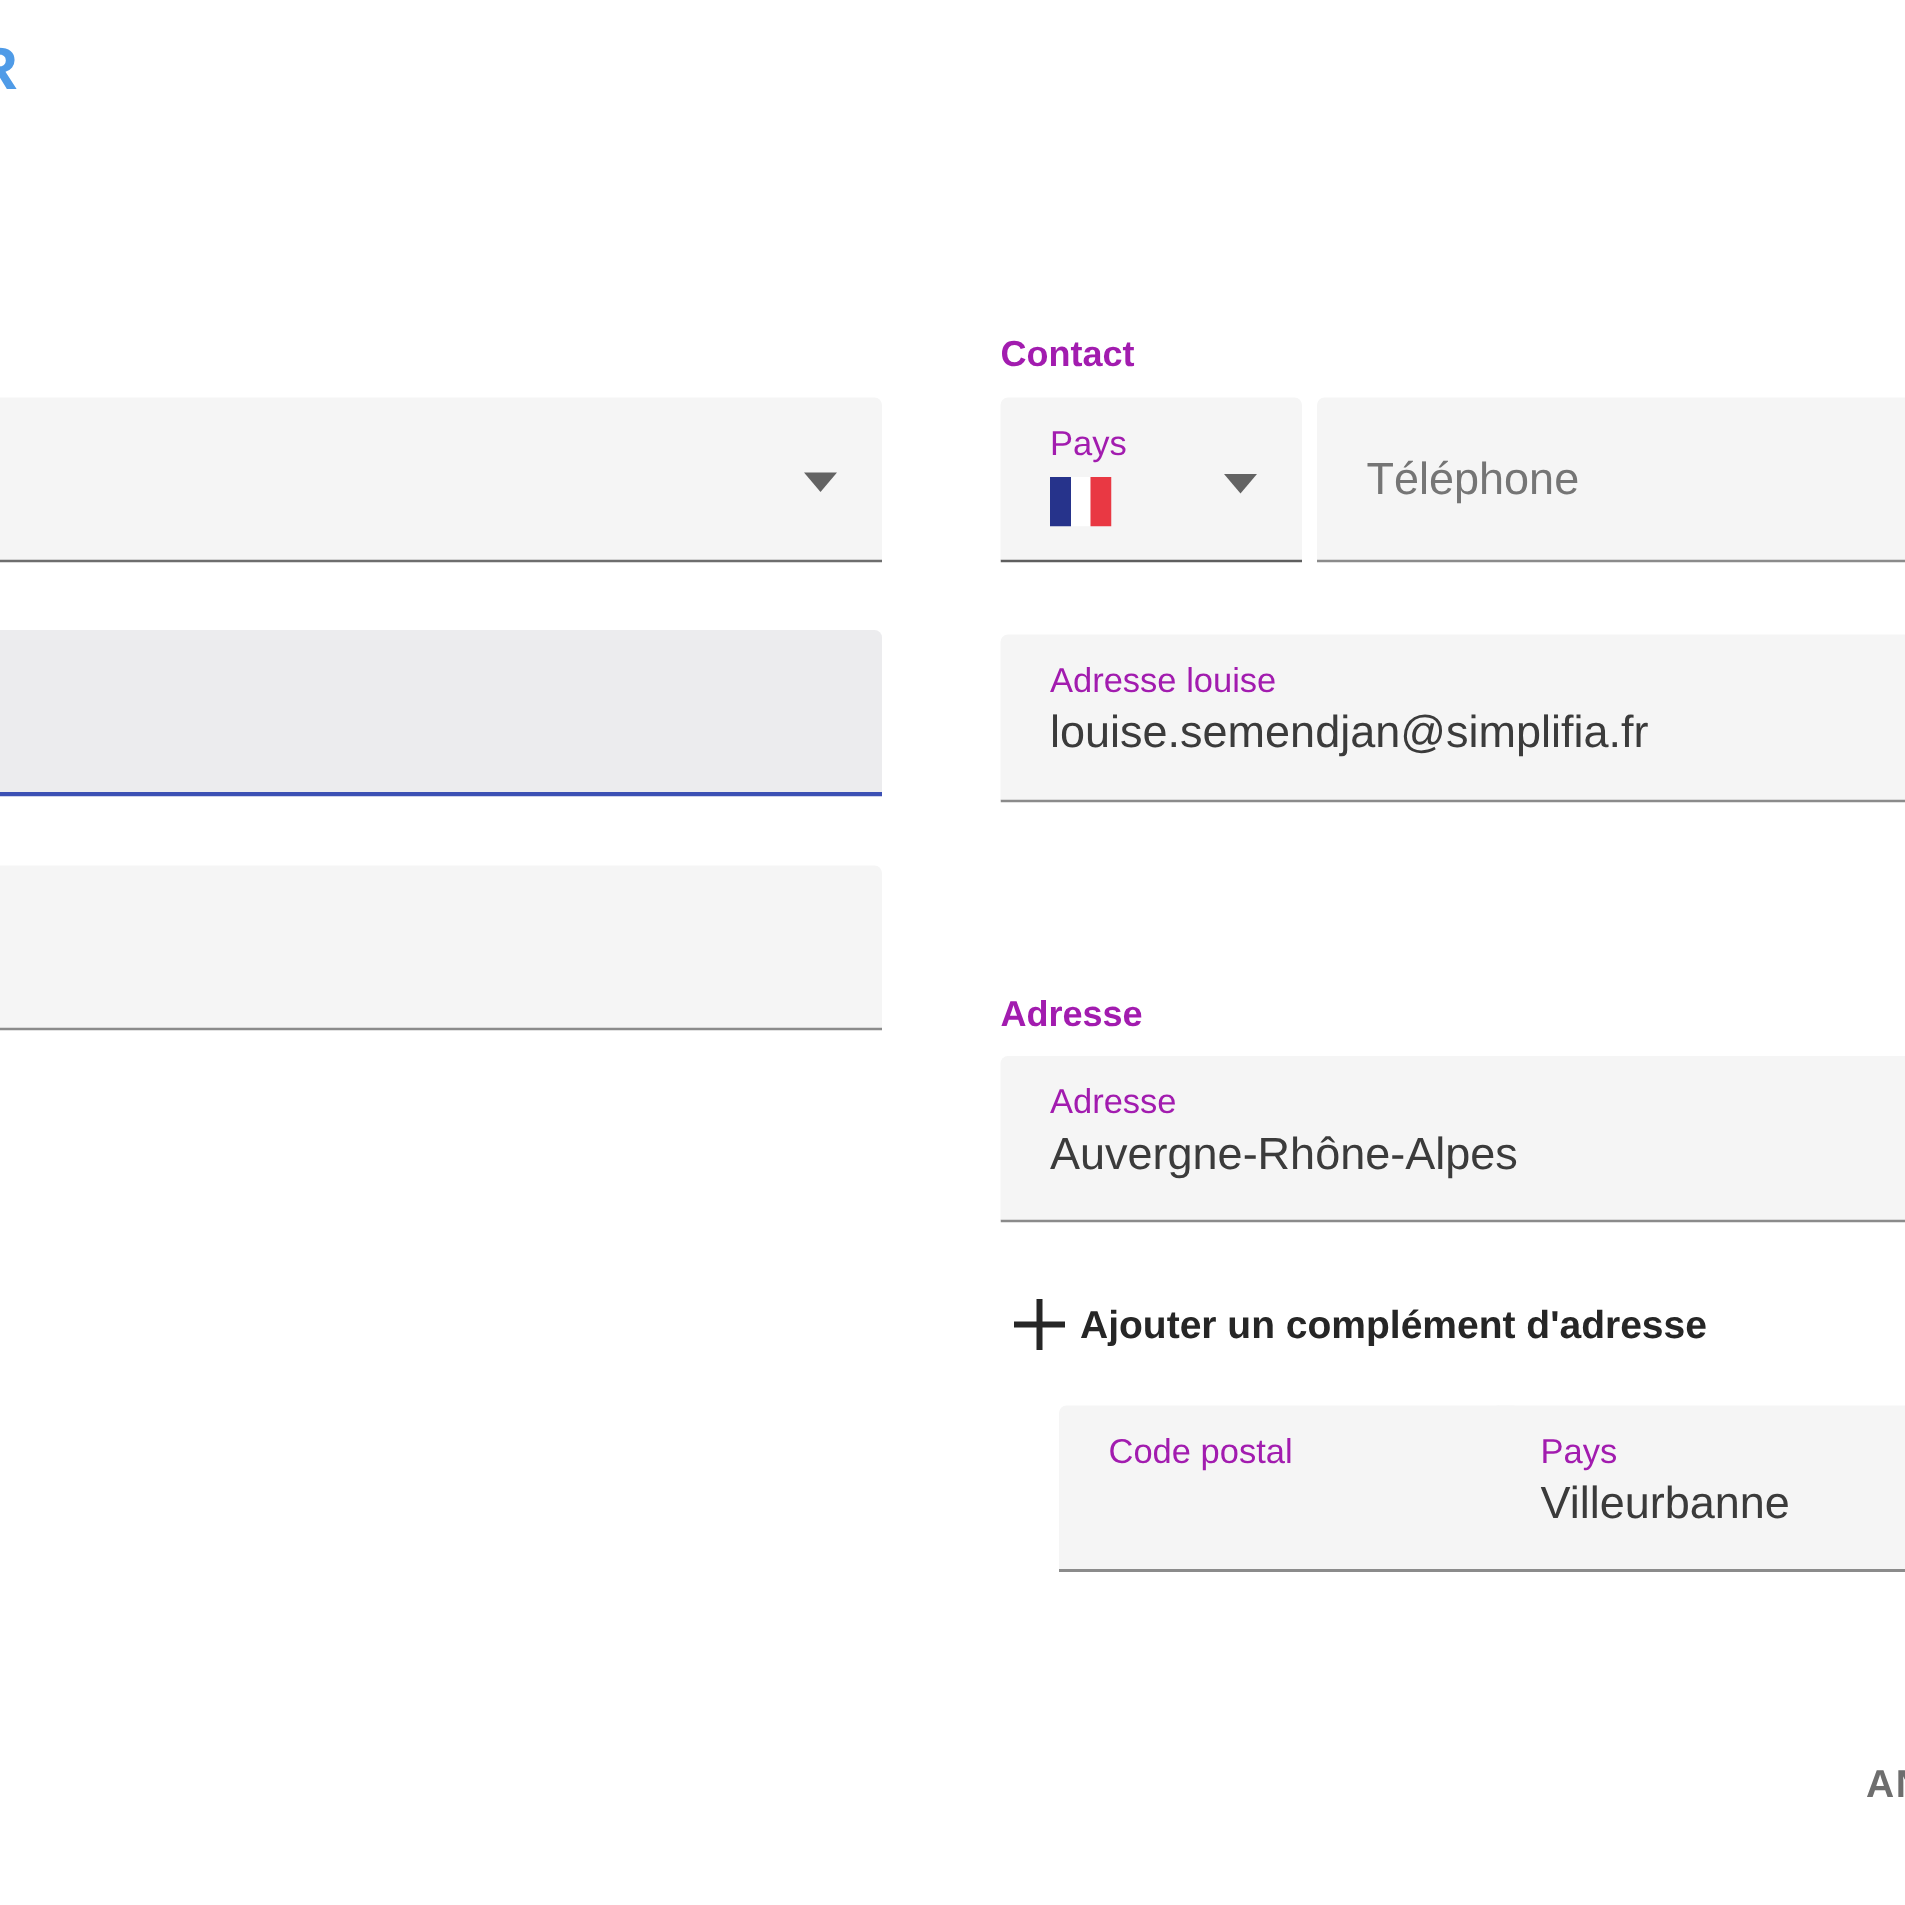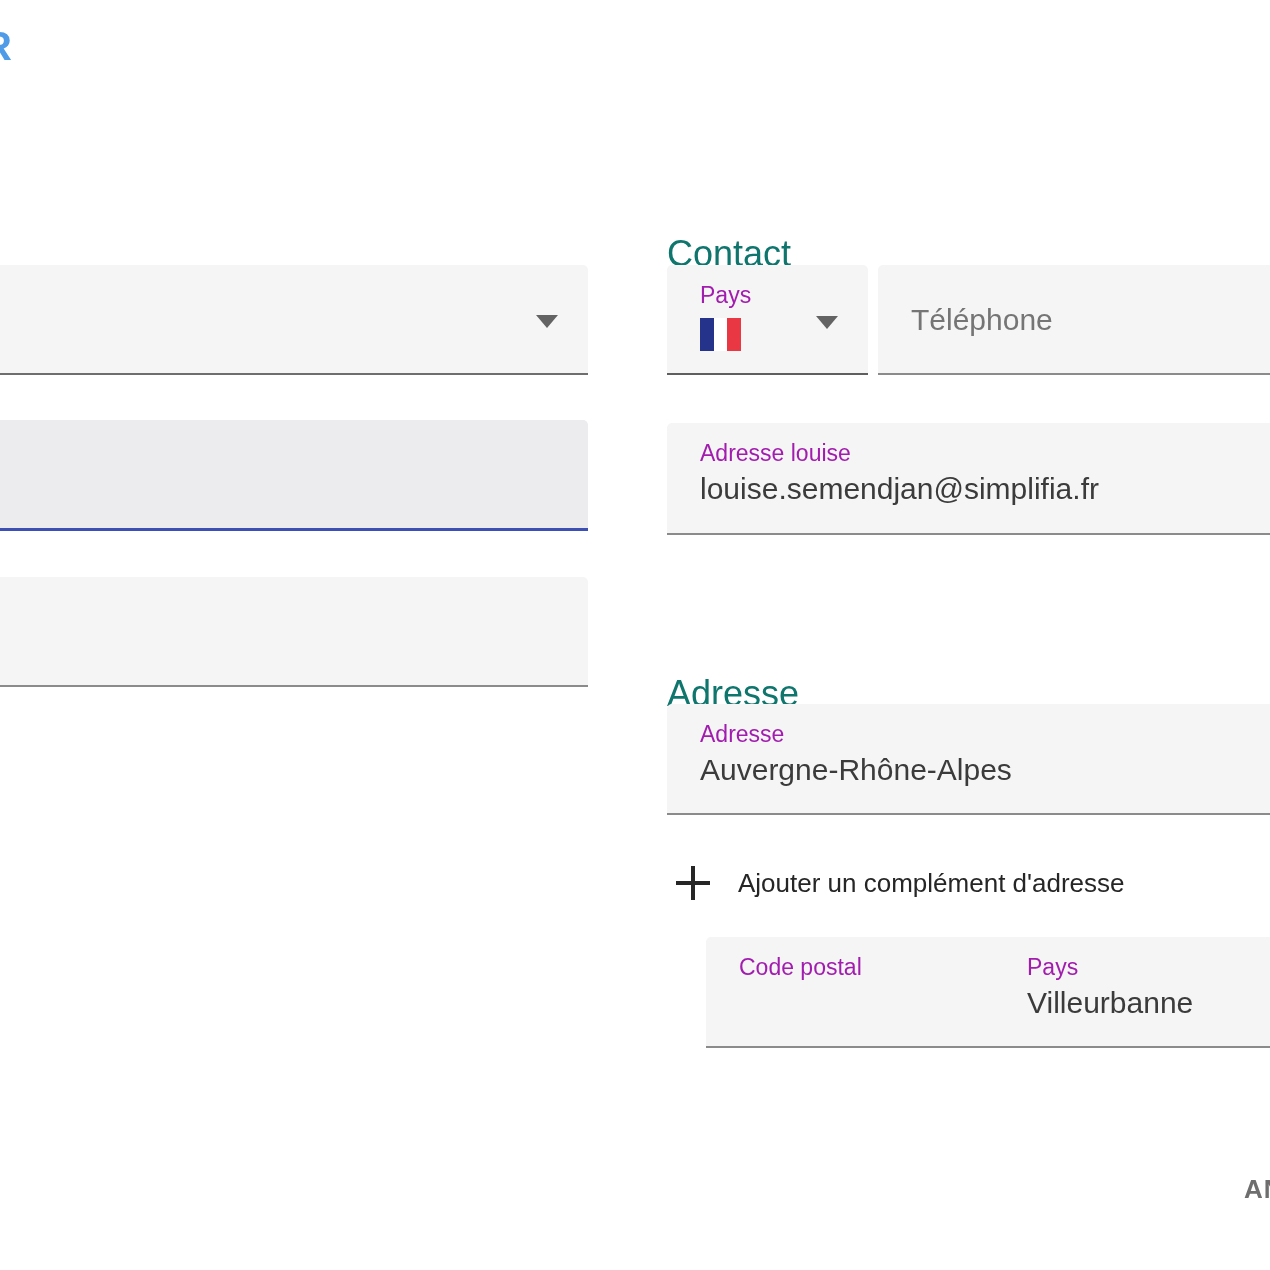--- a/index.html
+++ b/index.html
@@ -17,42 +17,42 @@
   .left-f1{left:-40px;top:265px;width:628px;height:110px;border-radius:0 5px 0 0;border-bottom:2px solid #6e6e6e;}
   .left-f2{left:-40px;top:420px;width:628px;height:111px;background:#ececee;border-radius:0 5px 0 0;border-bottom:3px solid #3c50b4;}
   .left-f3{left:-40px;top:577px;width:628px;height:110px;border-radius:0 5px 0 0;border-bottom:2px solid #8b8b8b;}
 
   
   .dd-arrow{position:absolute;width:0;height:0;border-left:11px solid transparent;border-right:11px solid transparent;border-top:13px solid #636363;}
   .left-f1 .dd-arrow{right:30px;top:50px;}
   .pays .dd-arrow{right:30px;top:51px;}
 
   
-  .section-heading{position:absolute;font-size:36px;font-weight:400;color:#0f766e;white-space:nowrap;}
+  .section-heading{position:absolute;font-size:24px;font-weight:700;color:#a21caf;white-space:nowrap;}
   .contact-h{left:667px;top:203px;}
   .adresse-h{left:667px;top:643px;}
 
   
   .pays{left:667px;top:265px;width:201px;height:110px;border-bottom:2px solid #5f5f5f;}
   .flag{position:absolute;left:33px;top:53px;width:41px;height:33px;display:flex;overflow:hidden;}
   .flag .b{flex:1;background:#26338b;}
   .flag .w{flex:1;background:#ffffff;}
   .flag .r{flex:1;background:#e93843;}
 
   .tel{left:878px;top:265px;width:430px;height:110px;}
   .tel .field-input{top:38px;}
 
   .email{left:667px;top:423px;width:641px;height:112px;}
   .adresse{left:667px;top:704px;width:641px;height:111px;}
   .cp{left:706px;top:937px;width:308px;height:111px;}
   .ville{left:994px;top:937px;width:320px;height:111px;}
 
   
-  .add-link{position:absolute;left:676px;top:866px;display:flex;align-items:center;gap:28px;
-            font-size:26px;font-weight:400;color:#262626;cursor:pointer;white-space:nowrap;}
+  .add-link{position:absolute;left:676px;top:866px;display:flex;align-items:center;gap:10px;
+            font-size:26px;font-weight:700;color:#262626;cursor:pointer;white-space:nowrap;}
   .plus{position:relative;width:34px;height:34px;flex:0 0 auto;}
   .plus::before{content:"";position:absolute;left:0;top:15px;width:34px;height:4px;background:#262626;}
   .plus::after{content:"";position:absolute;left:15px;top:0;width:4px;height:34px;background:#262626;}
 
   
   .cancel-btn{position:absolute;left:1244px;top:1174px;font-size:26px;font-weight:700;color:#6e6e6e;
               letter-spacing:1px;white-space:nowrap;cursor:pointer;}
 
   
   .logo-frag{position:absolute;left:-17px;top:26px;font-size:40px;line-height:1;font-weight:700;color:#4f9be7;}

